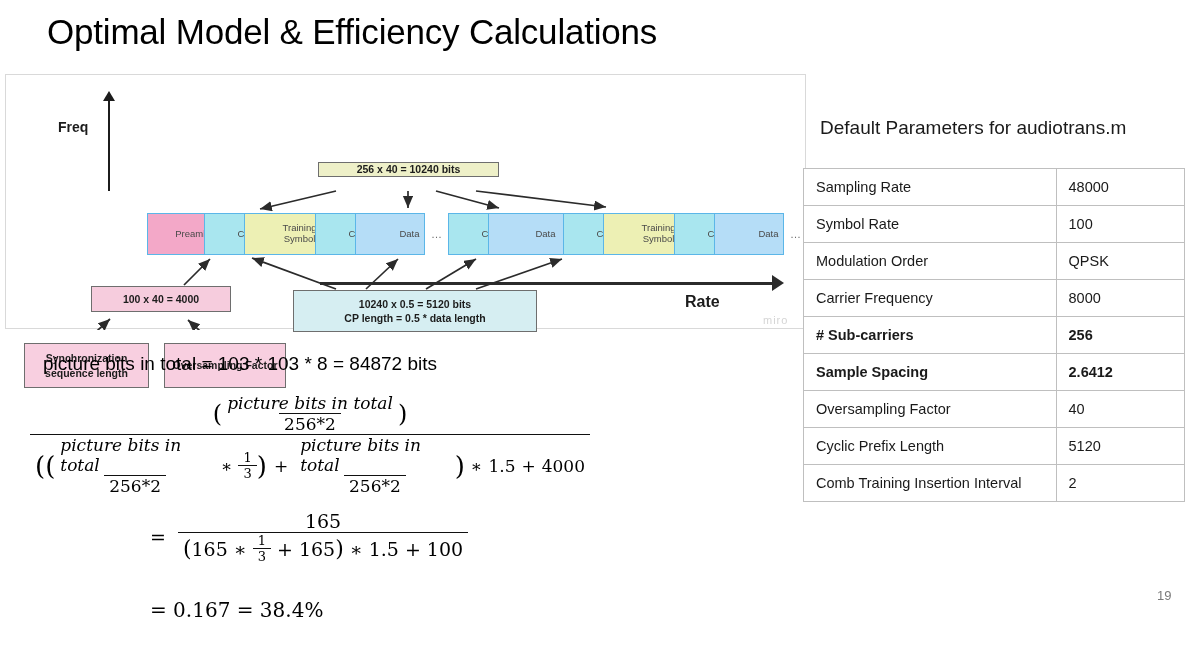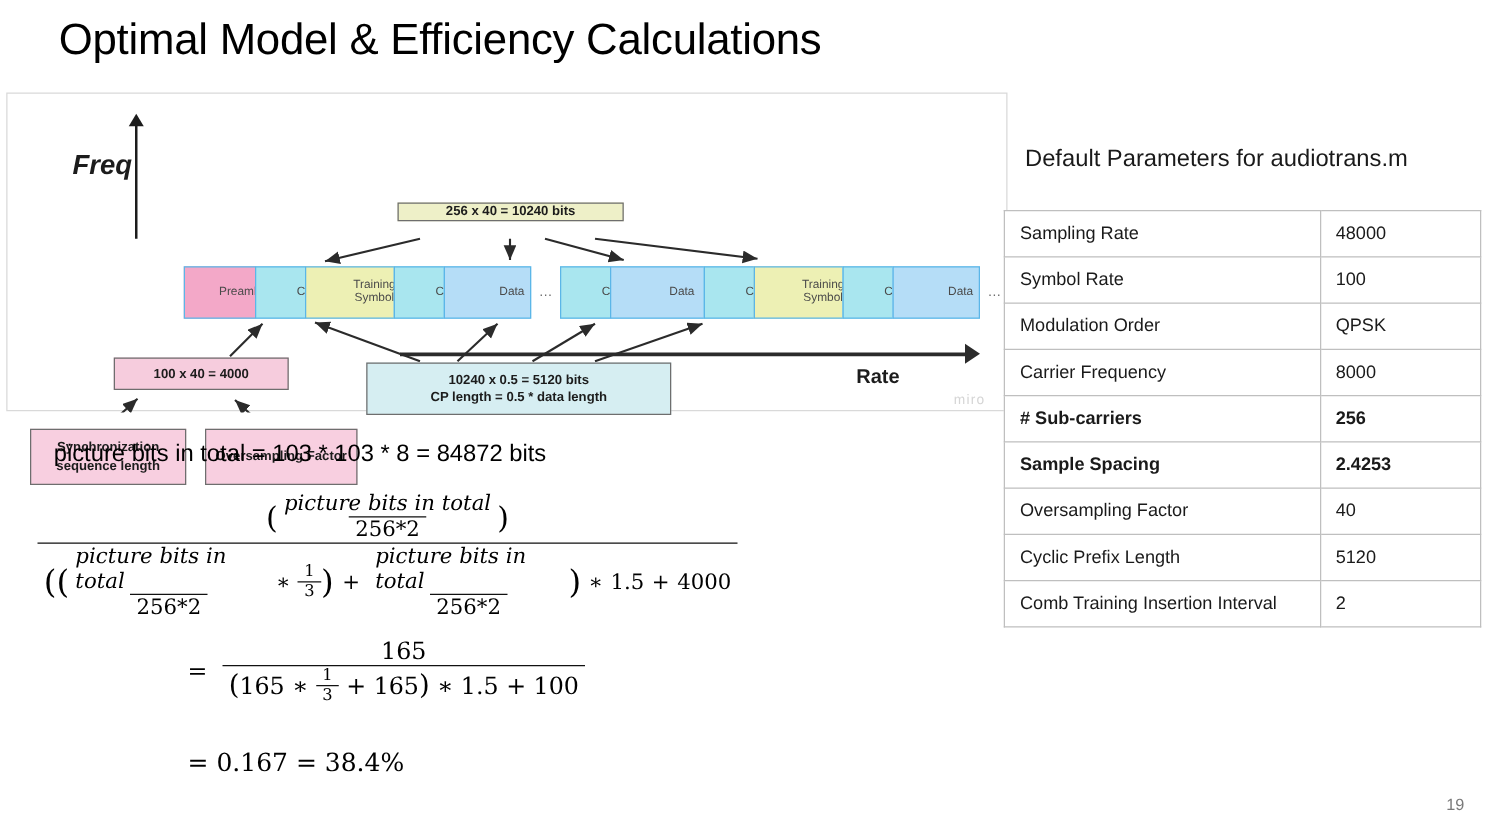--- a/index.html
+++ b/index.html
@@ -33,21 +33,21 @@
     left: 5px; top: 74px;
     width: 801px; height: 255px;
     background: #ffffff;
     border: 1px solid #d9d9d9;
   }
   .dg { position: absolute; }
 
   
   #freq-label {
     left: 52px; top: 44px;
-    font-size: 22px; font-weight: bold; color: #1c1c1c; font-style: italic;
+    font-size: 14px; font-weight: bold; color: #1c1c1c;
   }
   #freq-axis {
     left: 102px; top: 24px;
     width: 2px; height: 92px;
     background: #1c1c1c;
   }
   #freq-arrowhead {
     left: 97px; top: 16px;
     width: 0; height: 0;
     border-left: 6px solid transparent;
@@ -160,21 +160,21 @@
   #params-table td {
     border: 1px solid #bfbfbf;
     padding: 10px 12px;
     vertical-align: top;
   }
   #params-table td.key { width: 232px; }
   #params-table td.val { width: 118px; }
   #params-table tr.bold td { font-weight: bold; }
 
   #page-number {
-    position: absolute; left: 1157px; top: 636px;
+    position: absolute; left: 1157px; top: 588px;
     font-size: 13px; color: #7a7a7a;
   }
 </style>
 </head>
 <body>
 
 <div id="slide">
 
   <div id="slide-title">Optimal Model &amp; Efficiency Calculations</div>
 
@@ -340,21 +340,21 @@
         <tr>
           <td class="key">Carrier Frequency</td>
           <td class="val">8000</td>
         </tr>
         <tr class="bold">
           <td class="key"># Sub-carriers</td>
           <td class="val">256</td>
         </tr>
         <tr class="bold">
           <td class="key">Sample Spacing</td>
-          <td class="val">2.4253</td>
+          <td class="val">2.6412</td>
         </tr>
         <tr>
           <td class="key">Oversampling Factor</td>
           <td class="val">40</td>
         </tr>
         <tr>
           <td class="key">Cyclic Prefix Length</td>
           <td class="val">5120</td>
         </tr>
         <tr>

